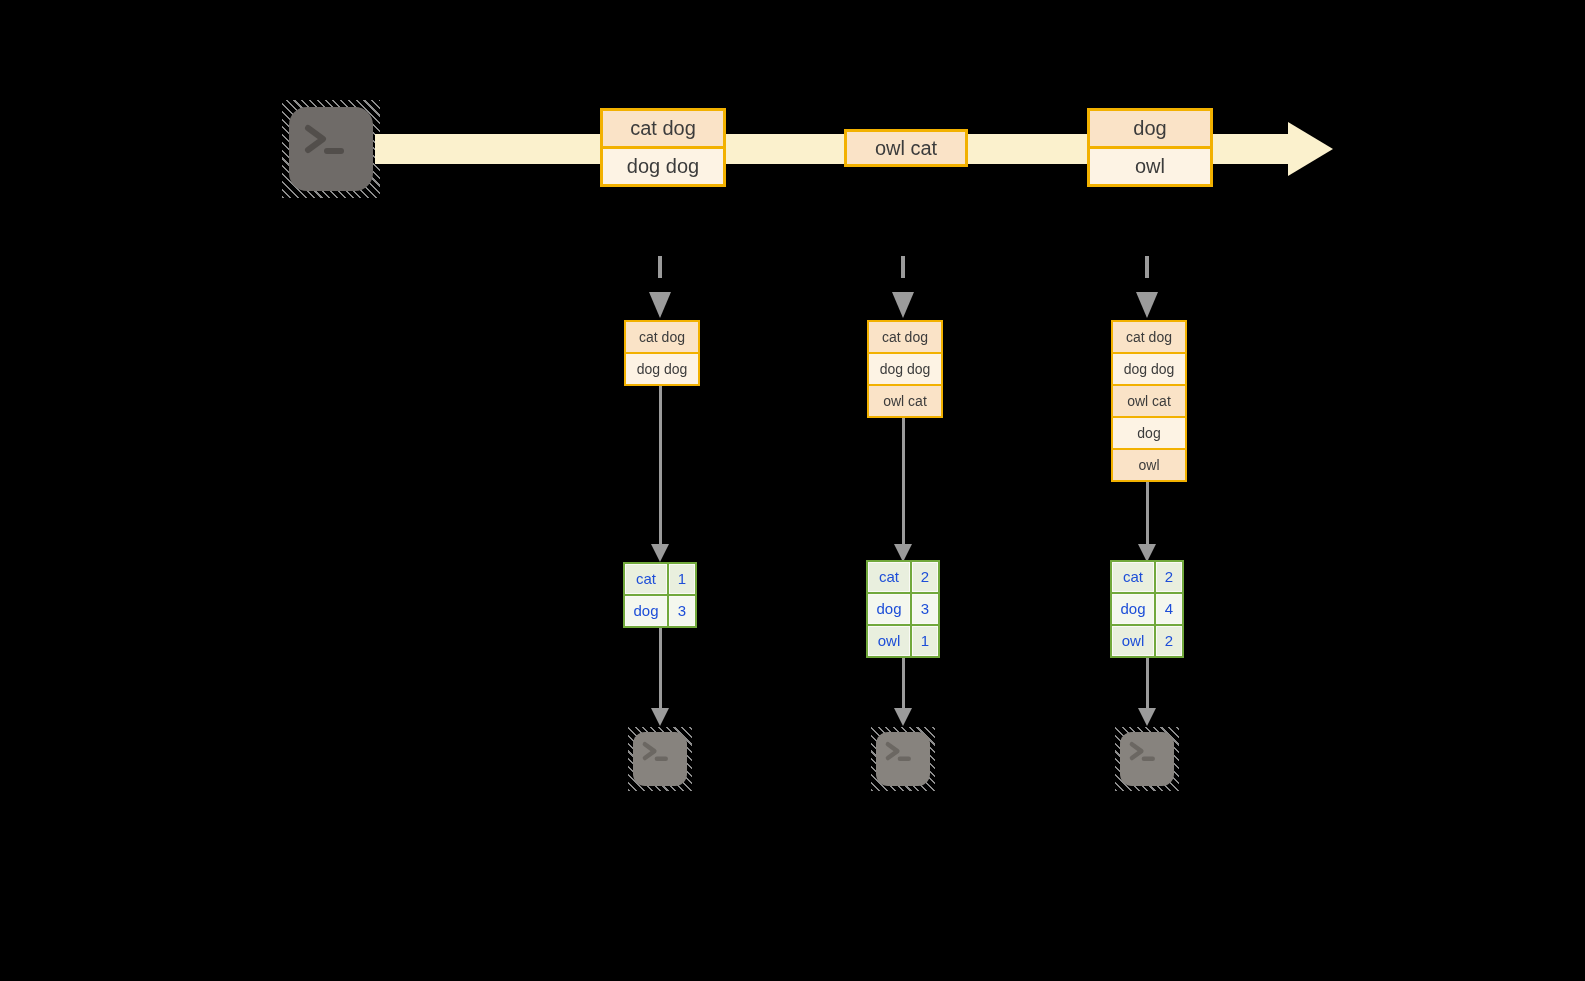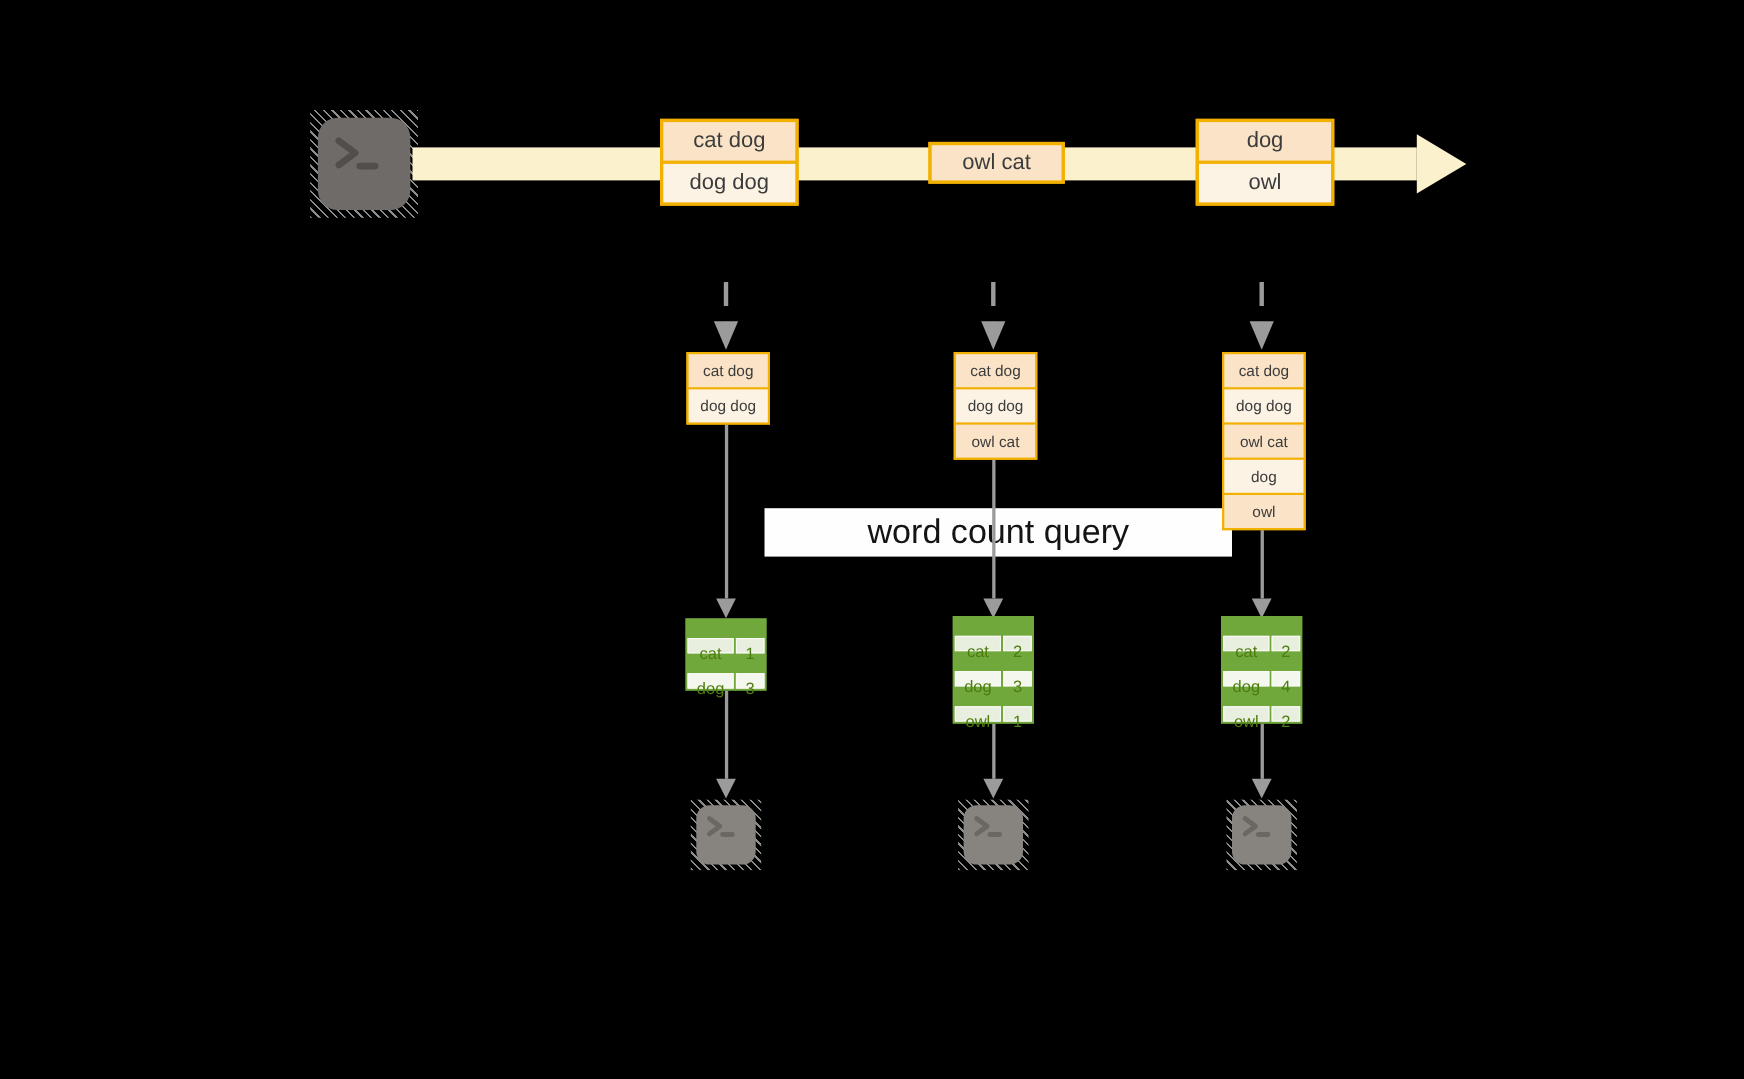--- a/index.html
+++ b/index.html
@@ -75,21 +75,21 @@
   }
 
   
   .gtable{
     position:absolute;z-index:7;background:#71a83c;padding:2px;
     display:flex;flex-direction:column;gap:2px;box-sizing:border-box;
   }
   .grow{display:flex;gap:2px;height:30px;}
   .grow .cell{
     border:1px solid #fafaf5;box-sizing:border-box;
-    color:#4d7c0f;font-size:15px;text-align:center;line-height:28px;margin-top:16px;
+    color:#1d4ed8;font-size:15px;text-align:center;line-height:28px;
   }
   .grow .word{flex:1 1 auto;}
   .grow .num{width:26px;flex:0 0 26px;}
   .grow:nth-child(odd) .cell{background:#e9efde;}
   .grow:nth-child(even) .cell{background:#f4f7ee;}
 </style>
 </head>
 <body>
 
 <div class="canvas">
@@ -135,21 +135,20 @@
     <div class="scell">owl cat</div>
   </div>
   <div class="sbox" style="left:1111px;top:320px;width:72px;">
     <div class="scell">cat dog</div>
     <div class="scell">dog dog</div>
     <div class="scell">owl cat</div>
     <div class="scell">dog</div>
     <div class="scell">owl</div>
   </div>
 
-  <div class="query-label" style="left:695px;top:462px;width:425px;height:44px;">word count query</div>
 
   <div class="solid-line" style="left:659px;top:386px;height:158px;"></div>
   <div class="head-down sm" style="left:651px;top:544px;"></div>
   <div class="solid-line" style="left:902px;top:418px;height:126px;"></div>
   <div class="head-down sm" style="left:894px;top:544px;"></div>
   <div class="solid-line" style="left:1146px;top:482px;height:62px;"></div>
   <div class="head-down sm" style="left:1138px;top:544px;"></div>
 
   <div class="gtable" style="left:623px;top:562px;width:74px;">
     <div class="grow">

